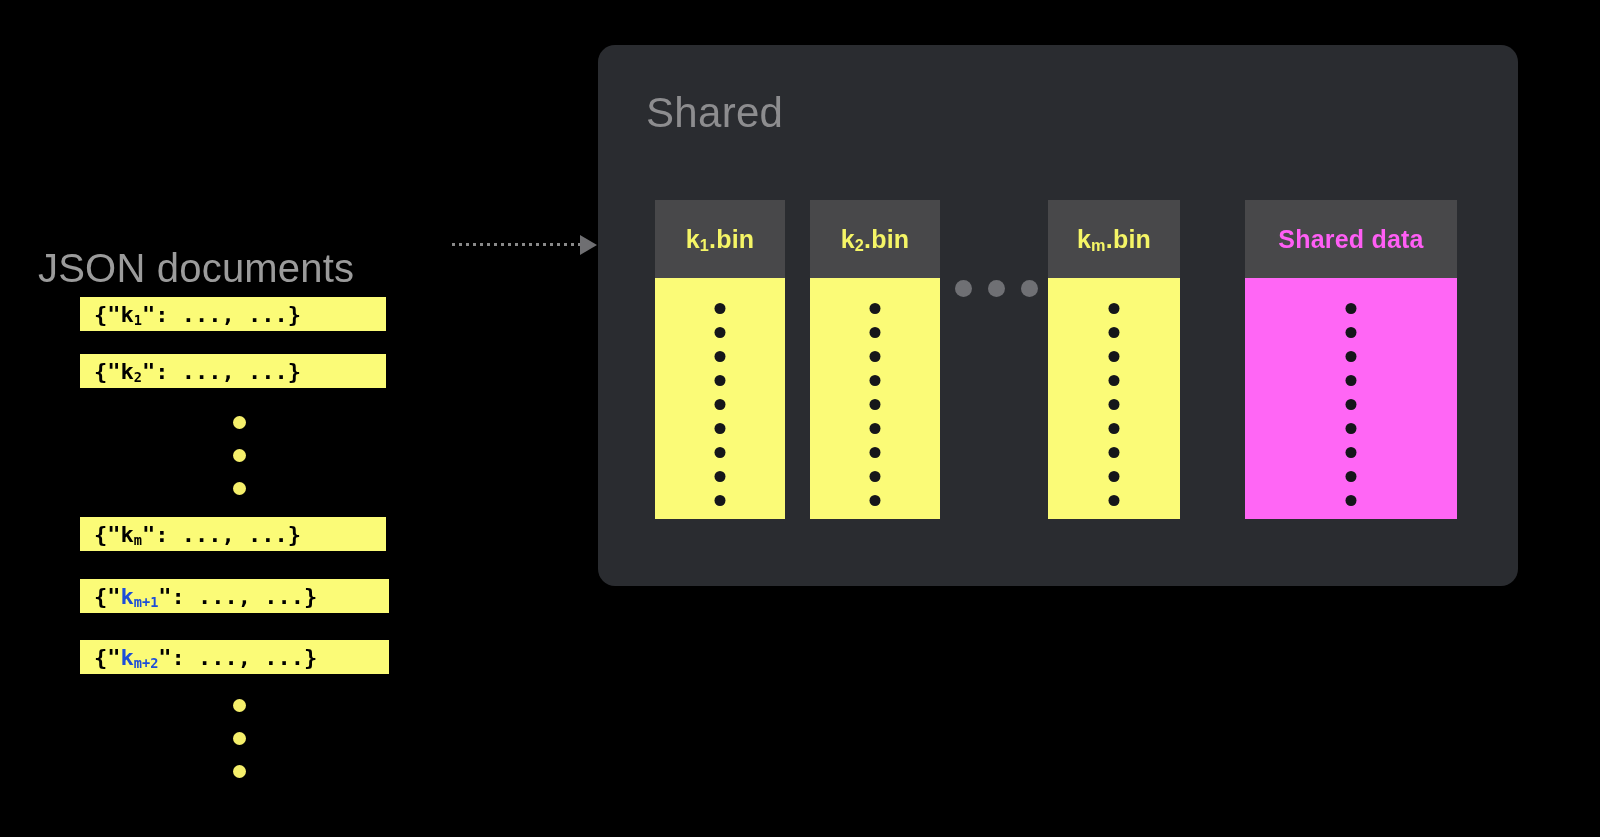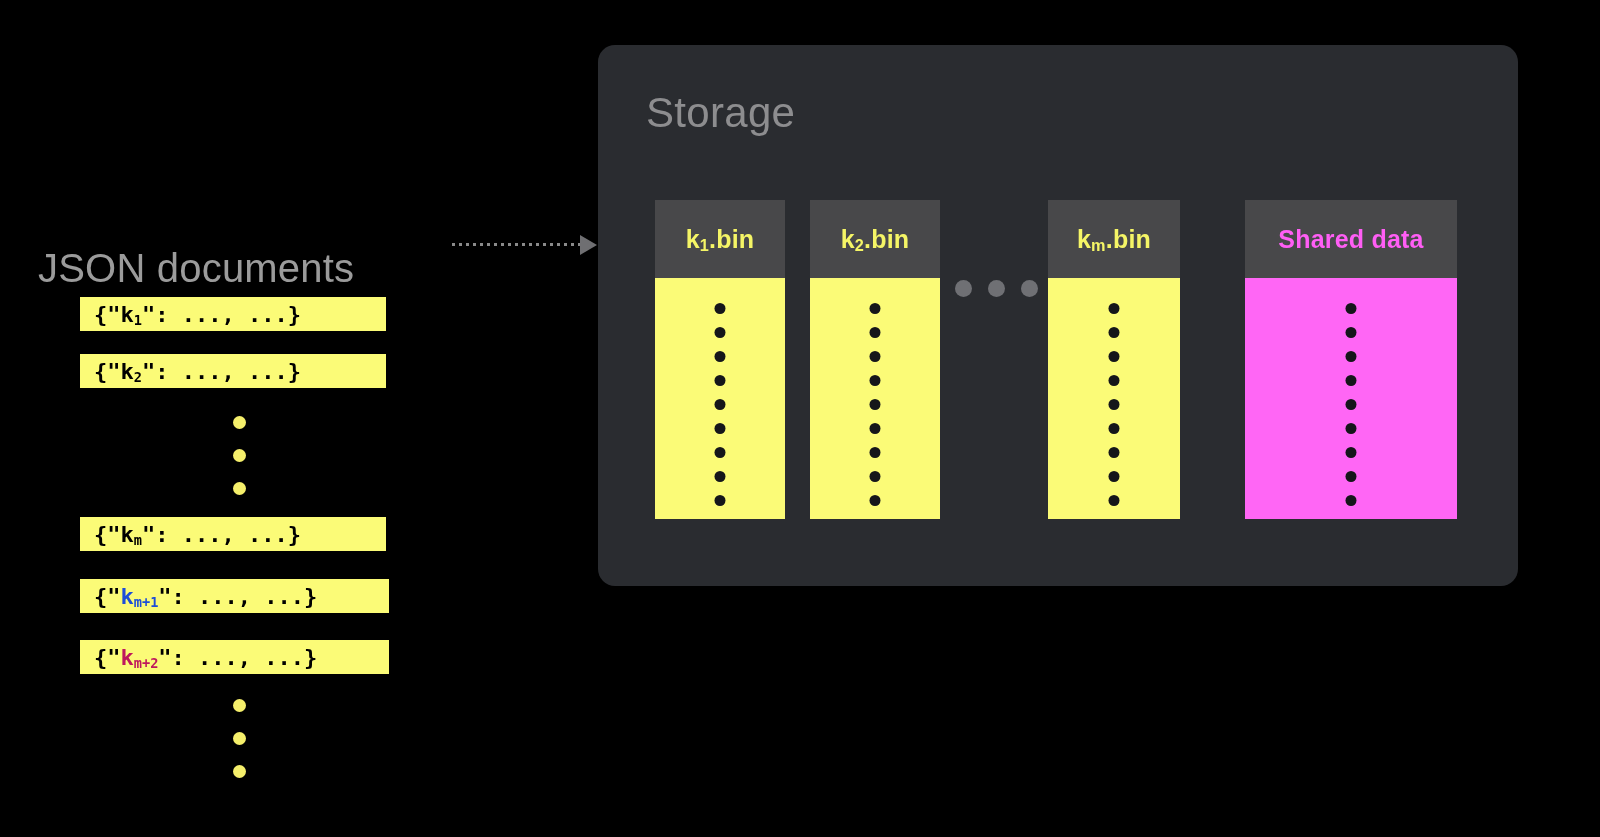--- a/index.html
+++ b/index.html
@@ -172,37 +172,37 @@
       <span class="k" style="color: rgb(0, 0, 0);">k<sub>m</sub></span>
       <span>": ...,  ...}</span>
     </div>
   <div class="json-box" id="jb3" style="left:80px; top:579px; width:309px;">
       <span>{"</span>
       <span class="k" style="color: #1d4ed8;">k<sub>m+1</sub></span>
       <span>": ...,  ...}</span>
     </div>
   <div class="json-box" id="jb4" style="left:80px; top:640px; width:309px;">
       <span>{"</span>
-      <span class="k" style="color: #be185d;">k<sub>m+2</sub></span>
+      <span class="k" style="color: #1d4ed8;">k<sub>m+2</sub></span>
       <span>": ...,  ...}</span>
     </div>
 
   <div class="ydot" style="left:233px; top:416px;"></div>
   <div class="ydot" style="left:233px; top:449px;"></div>
   <div class="ydot" style="left:233px; top:482px;"></div>
 
   <div class="ydot" style="left:233px; top:699px;"></div>
   <div class="ydot" style="left:233px; top:732px;"></div>
   <div class="ydot" style="left:233px; top:765px;"></div>
 
   <div id="arrow-line"></div>
   <div id="arrow-head"></div>
 
   <div id="storage-panel">
-    <div id="storage-title">Storage</div>
+    <div id="storage-title">Shared</div>
 
     <div class="col" style="left:57px; top:155px; width:130px;">
       <div class="col-head" id="ch0">
           <span>k<sub>1</sub></span>
           <span>.bin</span>
         </div>
       <div class="col-body" id="cb0">
           <div class="bdot" style="top: 25px;"></div>
           <div class="bdot" style="top: 49px;"></div>
           <div class="bdot" style="top: 73px;"></div>

